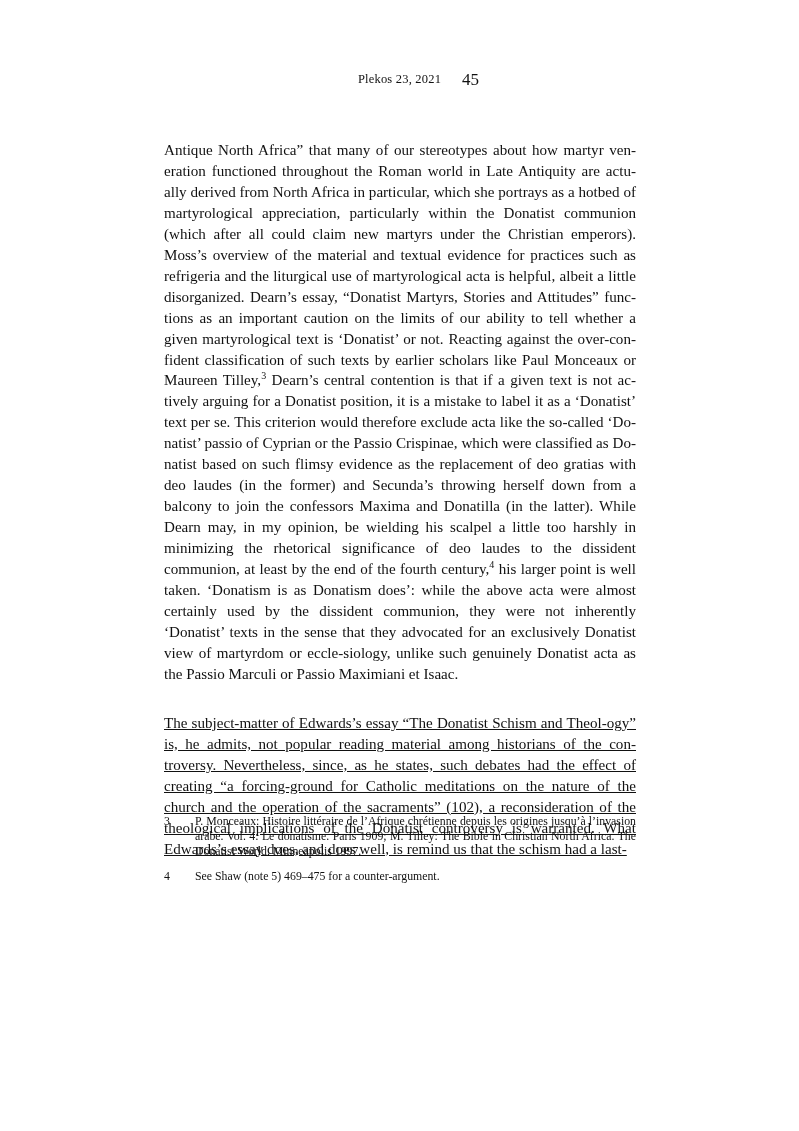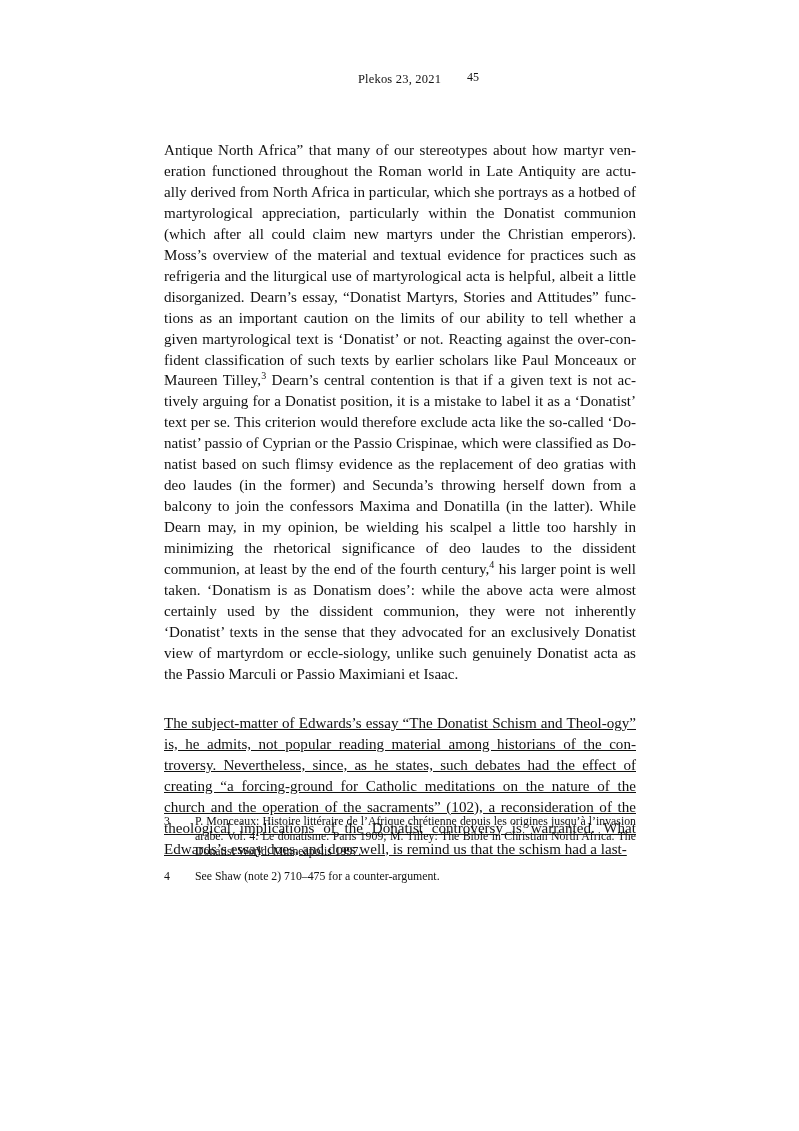--- a/index.html
+++ b/index.html
@@ -27,21 +27,21 @@
     left: 0;
     width: 799px;
     text-align: center;
     font-size: 12.5px;
     letter-spacing: 0.2px;
   }
   .folio {
     position: absolute;
     top: 70px;
     right: 164px;
-    font-size: 12px;
+    font-size: 17px;
   }
   .body-area {
     position: absolute;
     top: 140px;
     left: 164px;
     width: 472px;
   }
   p.para {
     margin: 0 0 0 0;
     font-size: 15.1px;
@@ -95,17 +95,17 @@
       <p class="para"><span>The subject-matter of Edwards’s essay “The Donatist Schism and Theol-ogy” is, he admits, not popular reading material among historians of the con-troversy. Nevertheless, since, as he states, such debates had the effect of creating “a forcing-ground for Catholic meditations on the nature of the church and the operation of the sacraments” (102), a reconsideration of the theological implications of the Donatist controversy is warranted. What Edwards’s essay does, and does well, is remind us that the schism had a last-</span></p>
     </div>
 
   <div class="notes">
       <div class="note">
         <div class="note-num">3</div>
         <div class="note-text"><span>P. Monceaux: Histoire littéraire de l’Afrique chrétienne depuis les origines jusqu’à l’invasion arabe. Vol. 4: Le donatisme. Paris 1909; M. Tilley: The Bible in Christian North Africa. The Donatist World. Minneapolis 1997.</span></div>
       </div>
       <div class="note">
         <div class="note-num">4</div>
-        <div class="note-text single"><span>See Shaw (note 2) 710–475 for a counter-argument.</span></div>
+        <div class="note-text single"><span>See Shaw (note 5) 469–475 for a counter-argument.</span></div>
       </div>
     </div>
 
 </div>
 
 </body></html>

